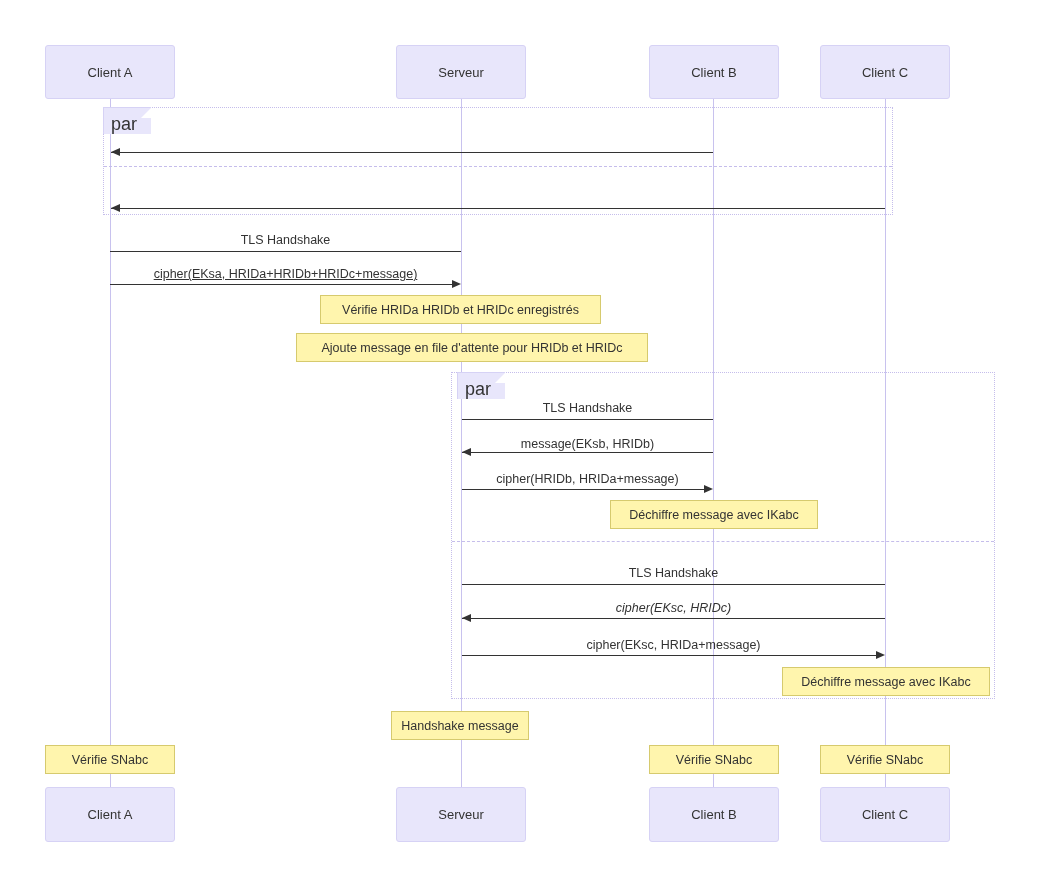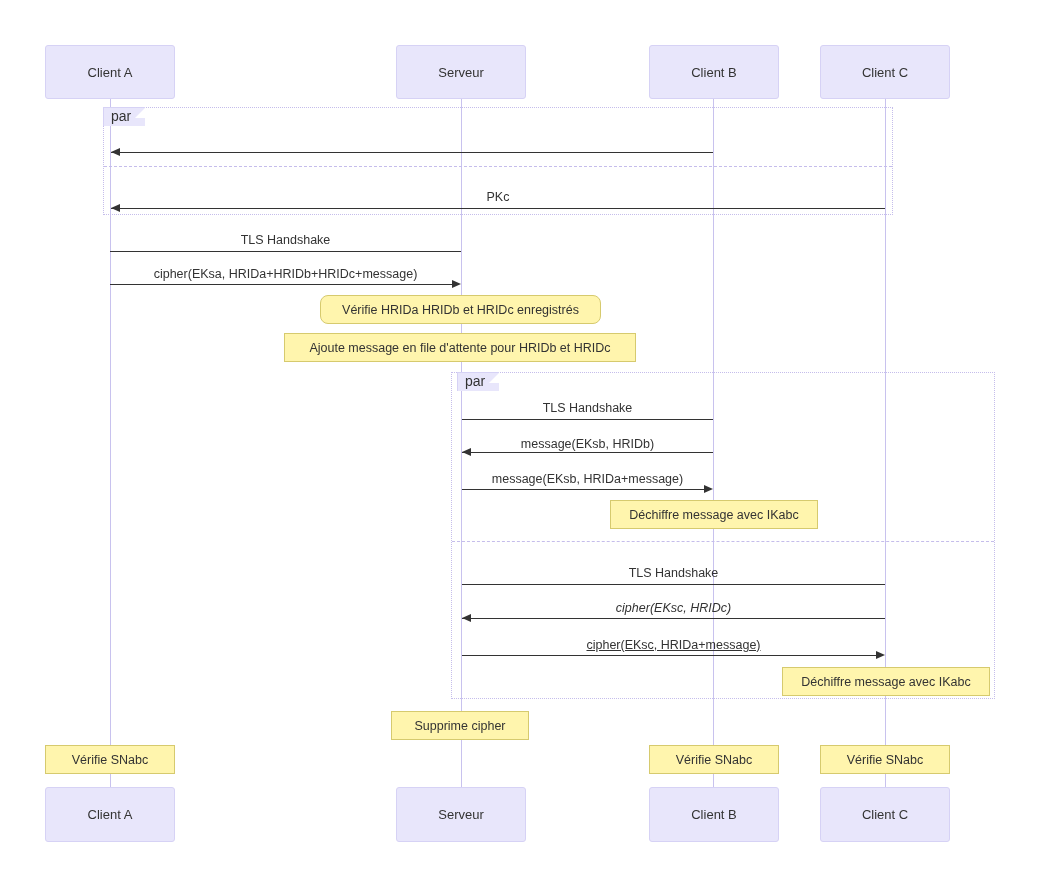--- a/index.html
+++ b/index.html
@@ -37,22 +37,22 @@
   .frame-divider{
     position:absolute;
     border-top:1px dashed #c5bdeb;
     height:0;
   }
   .frame-label{
     position:absolute;
     background:#e8e6fb;
     border:1px solid #d6d2f5;
     border-right:none;border-bottom:none;
-    font-size:14px;color:#333;
-    padding:2px 14px 3px 7px;
+    font-size:18px;color:#333;
+    padding:10px 14px 3px 7px;
     line-height:13px;
     box-sizing:border-box;
   }
   .frame-label::after{
     content:"";
     position:absolute;right:0;top:0;
     width:0;height:0;
     border-top:10px solid #e8e6fb;
     border-right:10px solid #ffffff;
   }
@@ -101,65 +101,64 @@
   <div class="actor" style="left:649px;top:33px;width:130px;height:54px;">Client B</div>
   <div class="actor" style="left:820px;top:33px;width:130px;height:54px;">Client C</div>
 
   <div class="frame" style="left:103px;top:95px;width:790px;height:108px;"></div>
   <div class="frame-label" style="left:103px;top:95px;">par</div>
   <div class="frame-divider" style="left:104px;top:154px;width:788px;"></div>
 
   <div class="msg" style="left:111px;top:140px;width:602px;"></div>
   <div class="arrowhead arrow-left" style="left:111px;top:136px;"></div>
 
-  <div class="msg-label" style="left:111px;top:178px;width:774px;">PKc</div>
   <div class="msg" style="left:111px;top:196px;width:774px;"></div>
   <div class="arrowhead arrow-left" style="left:111px;top:192px;"></div>
 
   <div class="msg-label" style="left:110px;top:221px;width:351px;">TLS Handshake</div>
   <div class="msg" style="left:110px;top:239px;width:351px;"></div>
 
-  <div class="msg-label" style="left:110px;top:255px;width:351px;">cipher(EKsa, HRIDa+HRIDb+HRIDc+message)</div>
+  <div class="msg-label" style="left:110px;top:255px;width:351px;text-decoration:underline;">cipher(EKsa, HRIDa+HRIDb+HRIDc+message)</div>
   <div class="msg" style="left:110px;top:272px;width:342px;"></div>
   <div class="arrowhead arrow-right" style="left:452px;top:268px;"></div>
 
-  <div class="note" style="left:320px;top:283px;width:281px;height:29px;border-radius:8px;">Vérifie HRIDa HRIDb et HRIDc enregistrés</div>
-  <div class="note" style="left:284px;top:321px;width:352px;height:29px;">Ajoute message en file d'attente pour HRIDb et HRIDc</div>
+  <div class="note" style="left:320px;top:283px;width:281px;height:29px;">Vérifie HRIDa HRIDb et HRIDc enregistrés</div>
+  <div class="note" style="left:296px;top:321px;width:352px;height:29px;">Ajoute message en file d'attente pour HRIDb et HRIDc</div>
 
   <div class="frame" style="left:451px;top:360px;width:544px;height:327px;"></div>
   <div class="frame-label" style="left:457px;top:360px;">par</div>
   <div class="frame-divider" style="left:452px;top:529px;width:542px;"></div>
 
   <div class="msg-label" style="left:462px;top:389px;width:251px;">TLS Handshake</div>
   <div class="msg" style="left:462px;top:407px;width:251px;"></div>
 
   <div class="msg-label" style="left:462px;top:425px;width:251px;">message(EKsb, HRIDb)</div>
   <div class="msg" style="left:462px;top:440px;width:251px;"></div>
   <div class="arrowhead arrow-left" style="left:462px;top:436px;"></div>
 
-  <div class="msg-label" style="left:462px;top:460px;width:251px;">message(EKsb, HRIDa+message)</div>
+  <div class="msg-label" style="left:462px;top:460px;width:251px;">cipher(HRIDb, HRIDa+message)</div>
   <div class="msg" style="left:462px;top:477px;width:242px;"></div>
   <div class="arrowhead arrow-right" style="left:704px;top:473px;"></div>
 
   <div class="note" style="left:610px;top:488px;width:208px;height:29px;">Déchiffre message avec IKabc</div>
 
   <div class="msg-label" style="left:462px;top:554px;width:423px;">TLS Handshake</div>
   <div class="msg" style="left:462px;top:572px;width:423px;"></div>
 
   <div class="msg-label" style="left:462px;top:589px;width:423px;font-style:italic;">cipher(EKsc, HRIDc)</div>
   <div class="msg" style="left:462px;top:606px;width:423px;"></div>
   <div class="arrowhead arrow-left" style="left:462px;top:602px;"></div>
 
-  <div class="msg-label" style="left:462px;top:626px;width:423px;text-decoration:underline;">cipher(EKsc, HRIDa+message)</div>
+  <div class="msg-label" style="left:462px;top:626px;width:423px;">cipher(EKsc, HRIDa+message)</div>
   <div class="msg" style="left:462px;top:643px;width:414px;"></div>
   <div class="arrowhead arrow-right" style="left:876px;top:639px;"></div>
 
   <div class="note" style="left:782px;top:655px;width:208px;height:29px;">Déchiffre message avec IKabc</div>
 
-  <div class="note" style="left:391px;top:699px;width:138px;height:29px;">Supprime cipher</div>
+  <div class="note" style="left:391px;top:699px;width:138px;height:29px;">Handshake message</div>
 
   <div class="note" style="left:45px;top:733px;width:130px;height:29px;">Vérifie SNabc</div>
   <div class="note" style="left:649px;top:733px;width:130px;height:29px;">Vérifie SNabc</div>
   <div class="note" style="left:820px;top:733px;width:130px;height:29px;">Vérifie SNabc</div>
 
   <div class="actor" style="left:45px;top:775px;width:130px;height:55px;">Client A</div>
   <div class="actor" style="left:396px;top:775px;width:130px;height:55px;">Serveur</div>
   <div class="actor" style="left:649px;top:775px;width:130px;height:55px;">Client B</div>
   <div class="actor" style="left:820px;top:775px;width:130px;height:55px;">Client C</div>
 

